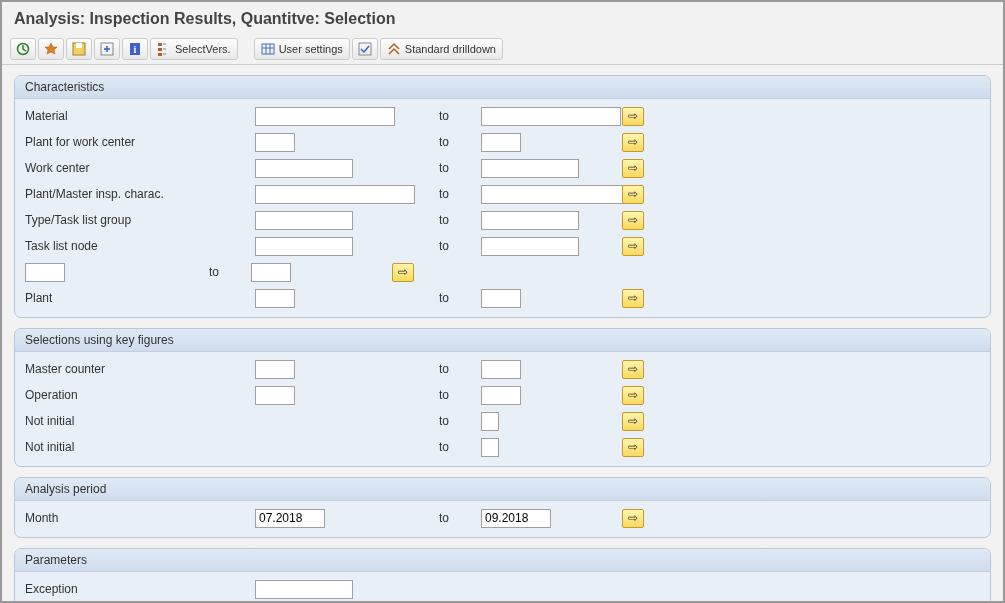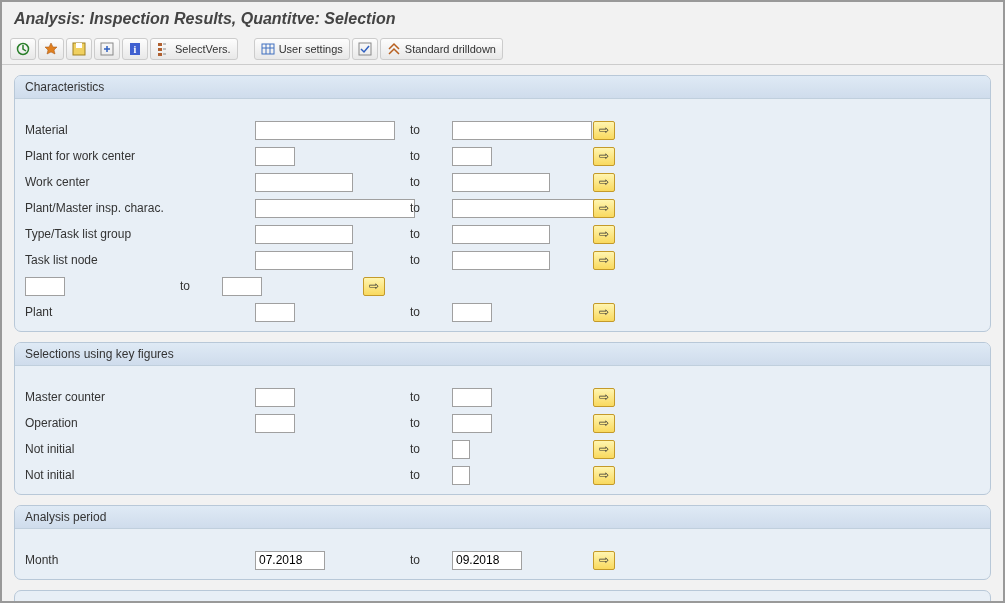--- a/index.html
+++ b/index.html
@@ -11,21 +11,20 @@
     background: #f2f2f2;
     color: #333;
     width: 1005px;
     height: 603px;
     overflow: hidden;
     border: 2px solid #999;
   }
   .title-bar {
     background: #f2f2f2;
     padding: 8px 12px 6px 12px;
-    font-style: italic;
     font-weight: bold;
     font-size: 16px;
     color: #444;
   }
   .toolbar {
     padding: 4px 8px;
     border-bottom: 1px solid #ccc;
     display: flex;
     align-items: center;
     gap: 2px;
@@ -53,28 +52,28 @@
     margin-bottom: 10px;
     overflow: hidden;
   }
   .group-header {
     background: linear-gradient(#dfeaf5,#cfdcec);
     border-bottom: 1px solid #c0cfdd;
     padding: 4px 10px;
     font-size: 12px;
     color: #333;
   }
-  .group-body { padding: 18px 10px 6px 10px; }
+  .group-body { padding: 4px 10px 6px 10px; }
   .row {
     display: flex;
     align-items: center;
     height: 26px;
   }
   .label { width: 230px; font-size: 12px; }
-  .col-from { width: 155px; }
+  .col-from { width: 184px; }
   .col-to-label { width: 42px; font-size: 12px; }
   .col-to { width: 141px; }
   .col-btn { width: 40px; display:flex; align-items:center; }
   input[type=text] {
     height: 19px;
     border: 1px solid #a0a0a0;
     background: #fff;
     font-size: 12px;
     padding: 0 3px;
   }
@@ -291,20 +290,21 @@
         <div class="col-to-label">to</div>
         <div class="col-to"><input type="text" class="w-date" value="09.2018" style=""></div>
         <div class="col-btn">
             <div class="multi-btn">⇨</div>
           </div>
       </div>
     </div>
   </div>
 
   <div class="group">
+    <div class="group-header">Parameters</div>
     <div class="group-body">
       <div class="row">
         <div class="label">Exception</div>
         <div class="col-from"><input type="text" class="w-md" style=""></div>
       </div>
     </div>
   </div>
 
 </div>
 

